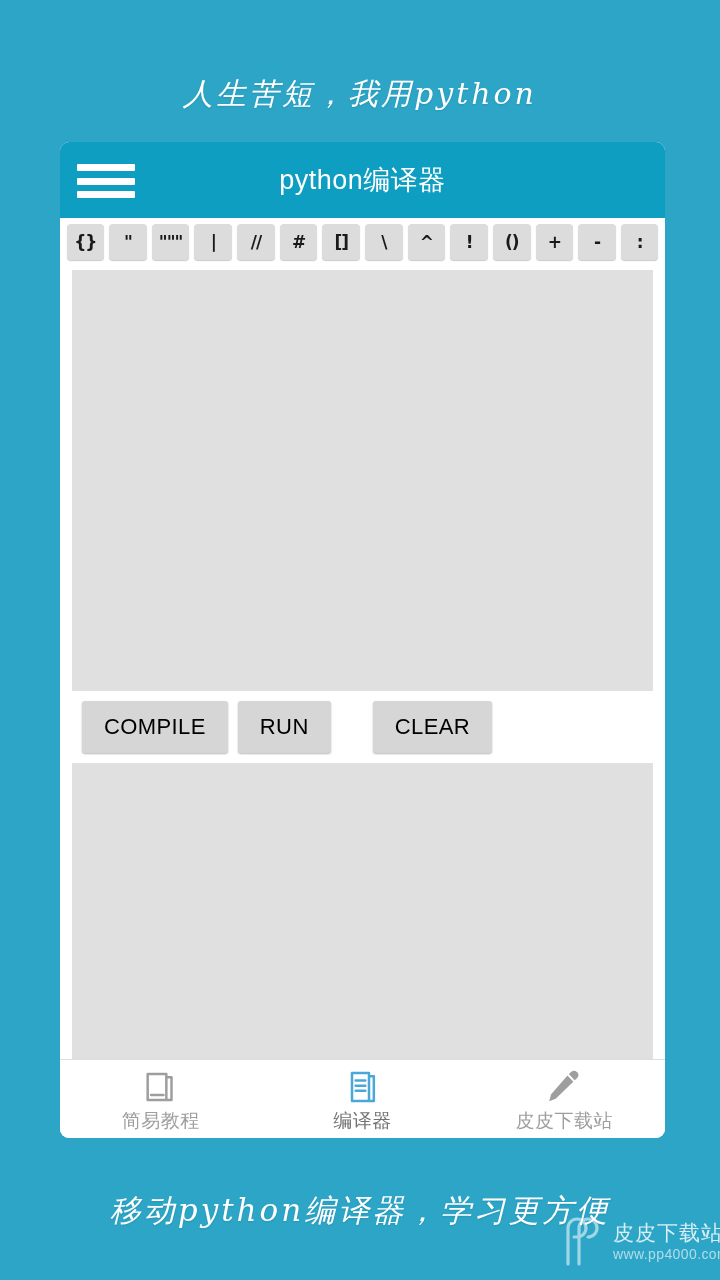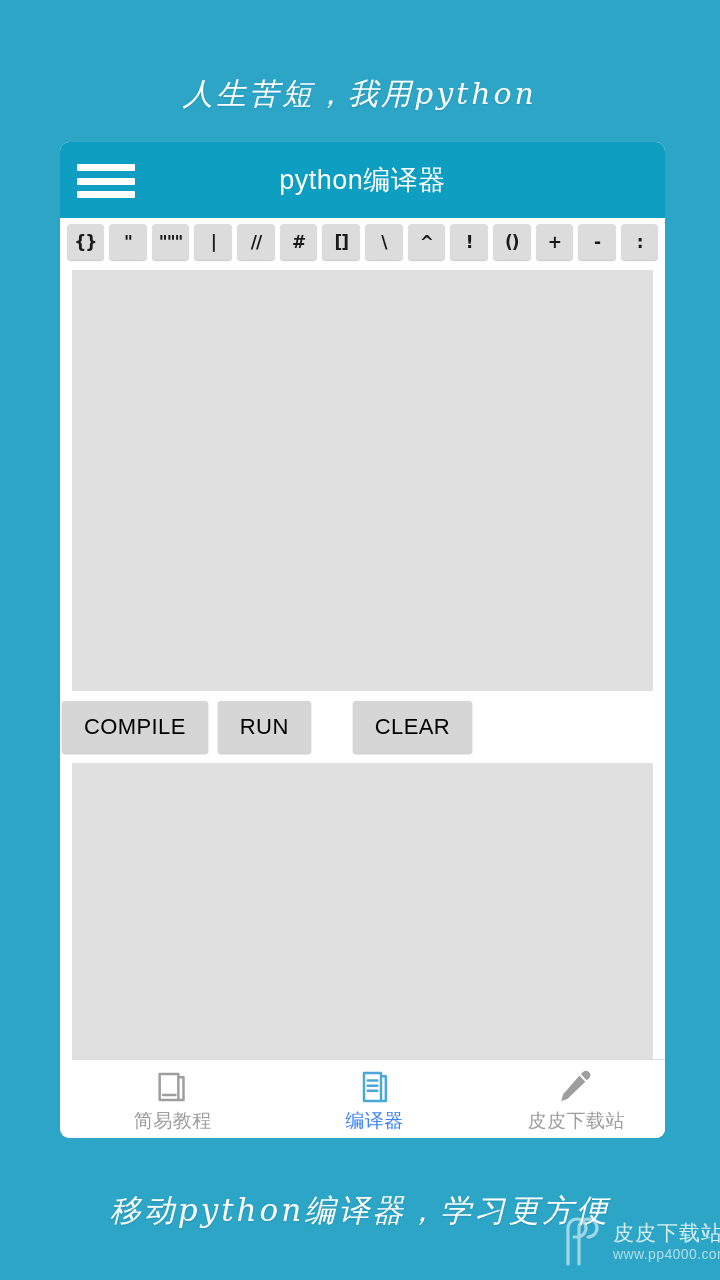--- a/index.html
+++ b/index.html
@@ -167,21 +167,21 @@
     overflow: hidden;
     white-space: pre-wrap;
     cursor: text;
   }
 
   
   .actions {
     height: 72px;
     display: flex;
     align-items: center;
-    padding-left: 2px;
+    padding-left: 22px;
     background: #ffffff;
   }
   .action-btn {
     background: #d6d6d6;
     border: none;
     border-radius: 3px;
     box-shadow: 0 1px 2px rgba(0,0,0,0.28);
     color: #000000;
     font-size: 22px;
     font-family: "Liberation Sans", sans-serif;
@@ -203,21 +203,21 @@
     font-size: 16px;
     padding: 6px 8px;
     box-sizing: border-box;
     overflow: hidden;
     white-space: pre-wrap;
   }
 
   
   .bottom-nav {
     position: absolute;
-    left: 12px;
+    left: 0;
     bottom: 0;
     width: 605px;
     height: 78px;
     background: #ffffff;
     border-top: 1px solid #dddddd;
     display: flex;
   }
   .nav-item {
     flex: 1 1 0;
     display: flex;
@@ -231,21 +231,21 @@
     width: 40px;
     height: 40px;
     display: block;
   }
   .nav-label {
     font-size: 19px;
     margin-top: 1px;
     color: #9e9e9e;
     letter-spacing: 0.5px;
   }
-  .nav-item.active .nav-label { color: #3b82f6; }
+  .nav-item.active .nav-label { color: #737373; }
 </style>
 </head>
 <body>
 
 <div class="promo promo-top">人生苦短，我用python</div>
 
 <div class="app-card">
 
   <div class="appbar">
     <div class="hamburger">

